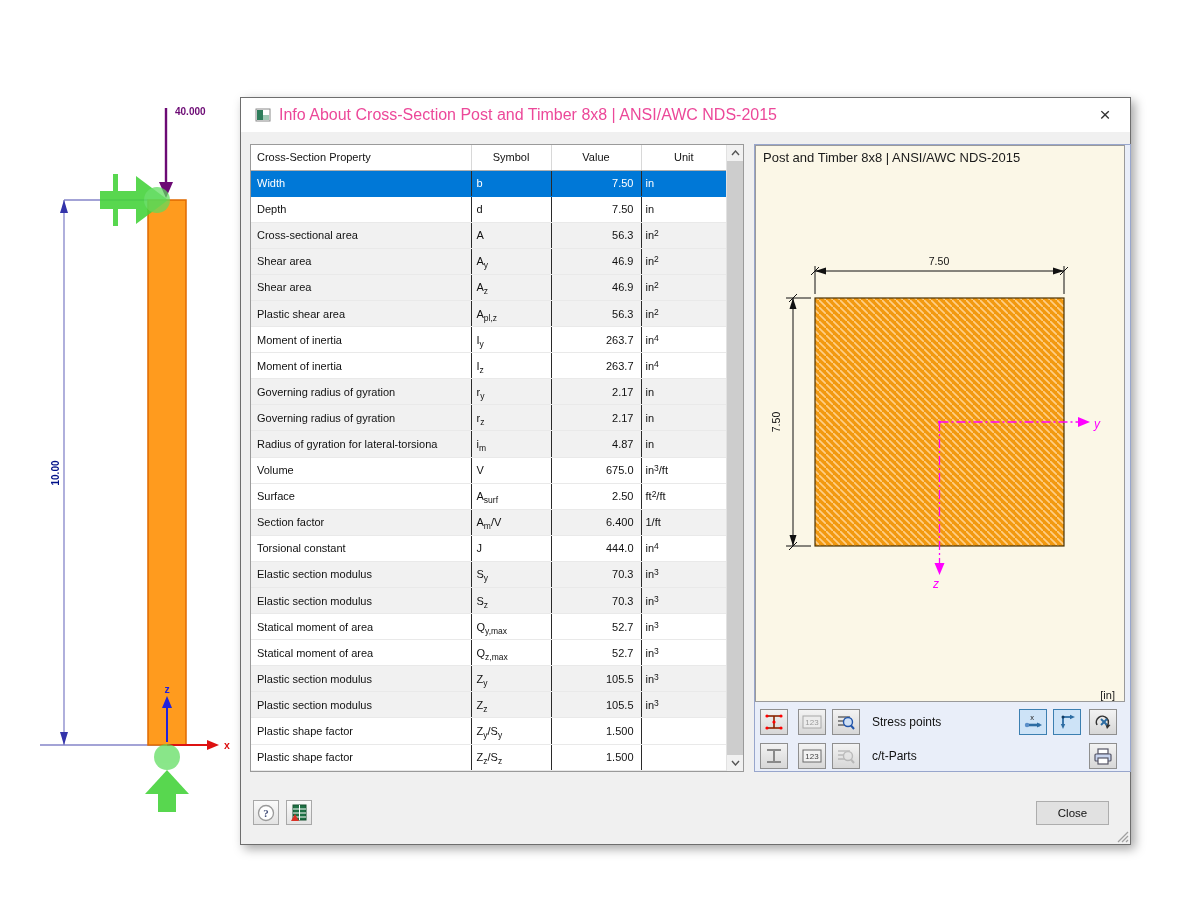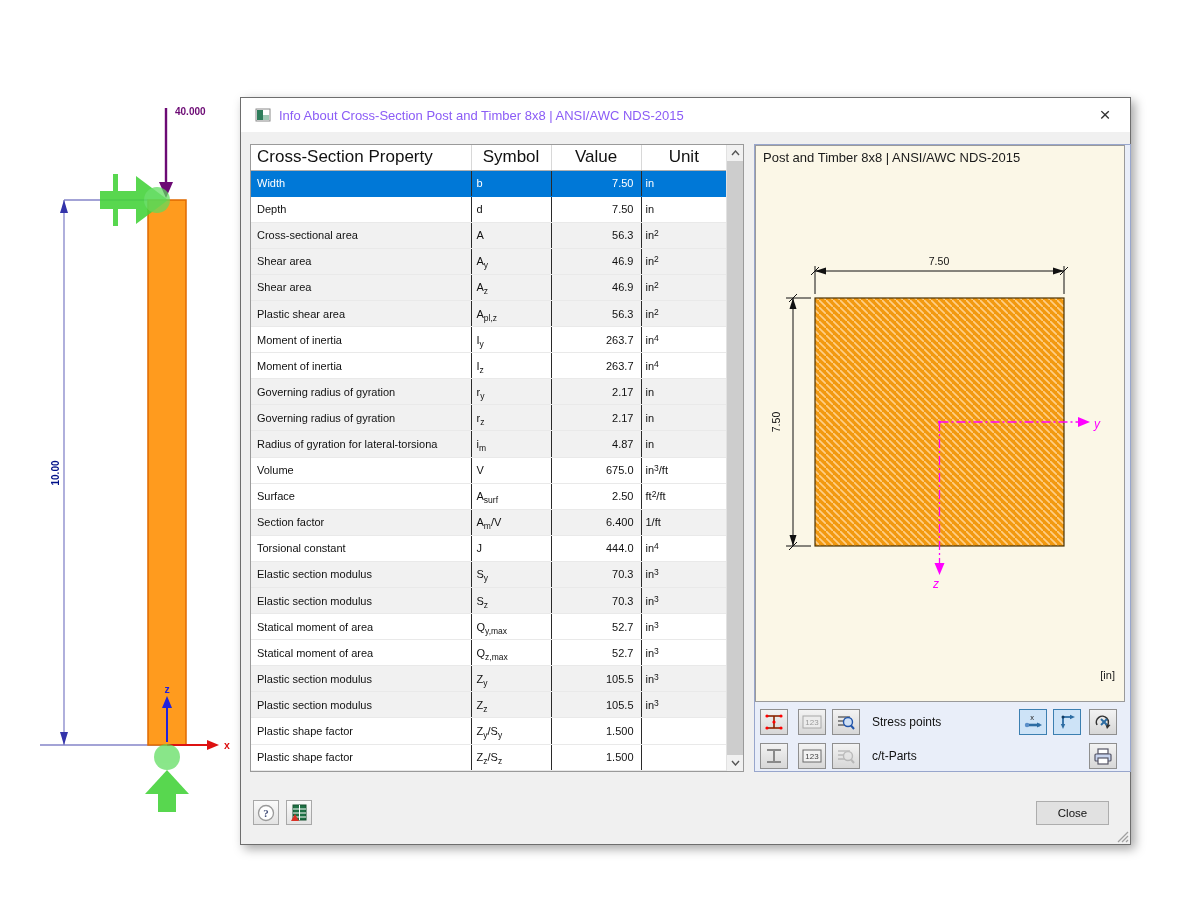--- a/index.html
+++ b/index.html
@@ -9,30 +9,30 @@
   
   #scene { position:absolute; left:0; top:90px; width:260px; height:770px; }
   #scene text { font-family:"Liberation Sans", sans-serif; }
 
   
   #dialog { position:absolute; left:240px; top:97px; width:891px; height:748px;
             background:#f0f0f0; border:1px solid #6e6e6e;
             box-shadow:4px 4px 10px rgba(0,0,0,.35); }
   #titlebar { position:absolute; left:0; top:0; width:100%; height:34px; background:#ffffff;
               display:flex; align-items:center; padding-left:14px; }
-  #title-text { font-size:13px; color:#8b5cf6; margin-left:8px; }
+  #title-text { font-size:16px; color:#ec4899; margin-left:8px; }
   #close-x { position:absolute; right:12px; top:4px; width:26px; height:26px; display:flex;
              align-items:center; justify-content:center; font-size:19px; color:#333; cursor:pointer; font-weight:300;}
 
   
   #table-wrap { position:absolute; left:9px; top:46px; width:494px; height:628px;
                 background:#fff; border:1px solid #9a9a9a; display:flex; }
   table { border-collapse:collapse; table-layout:fixed; width:475px; }
   col.c1{width:220px} col.c2{width:80px} col.c3{width:90px} col.c4{width:85px}
-  th { height:25px; font-weight:400; font-size:17px; color:#111; background:#fff;
+  th { height:25px; font-weight:400; font-size:11px; color:#111; background:#fff;
        border-bottom:1px solid #b0b0b0; border-right:1px solid #d8d8d8; }
   th.c-prop { text-align:left; padding-left:6px; }
   td { height:24px; font-size:11px; color:#111; border-right:1px solid #2a2a2a;
        border-bottom:1px solid #e9e9e9; white-space:nowrap; overflow:hidden; }
   th:last-child, td:last-child { border-right:none; }
   tr.g td { background:#f1f1f1; }
   tr.w td { background:#ffffff; }
   tr.sel td { background:#0078D7; color:#fff; border-bottom-color:#0078D7; }
   .c-prop { padding-left:6px; }
   .c-sym  { padding-left:5px; }
@@ -45,21 +45,21 @@
   #vscroll { width:17px; height:100%; background:#f0f0f0; display:flex; flex-direction:column; border-left:1px solid #e2e2e2;}
   .sb-btn { height:16px; background:#f1f1f1; display:flex; align-items:center; justify-content:center; }
   .sb-thumb { flex:1; background:#cdcdcd; }
 
   
   #preview-group { position:absolute; left:513px; top:46px; width:377px; height:628px;
                    background:#e9eef9; border:1px solid #98a6cc; }
   #canvas { position:absolute; left:0; top:0; width:370px; height:557px;
             background:#fbf7e7; border:1px solid #9a9a9a; }
   #preview-header { position:absolute; left:7px; top:4px; font-size:13px; color:#1a1a1a; }
-  #unit-label { position:absolute; right:9px; bottom:20px; font-size:11px; color:#1a1a1a; }
+  #unit-label { position:absolute; right:9px; bottom:0; font-size:11px; color:#1a1a1a; }
   #canvas svg { position:absolute; left:0; top:0; }
   #canvas text { font-family:"Liberation Sans", sans-serif; }
 
   
   .tbtn { position:absolute; width:28px; height:26px; background:linear-gradient(#f3f3f3,#d7d7d7);
           border:1px solid #8f8f8f; display:flex; align-items:center; justify-content:center; cursor:pointer; }
   .tbtn.on { background:#cde3f7; border:1px solid #3c7fb1; }
   .strip-label { position:absolute; font-size:12px; color:#111; }
 
   

